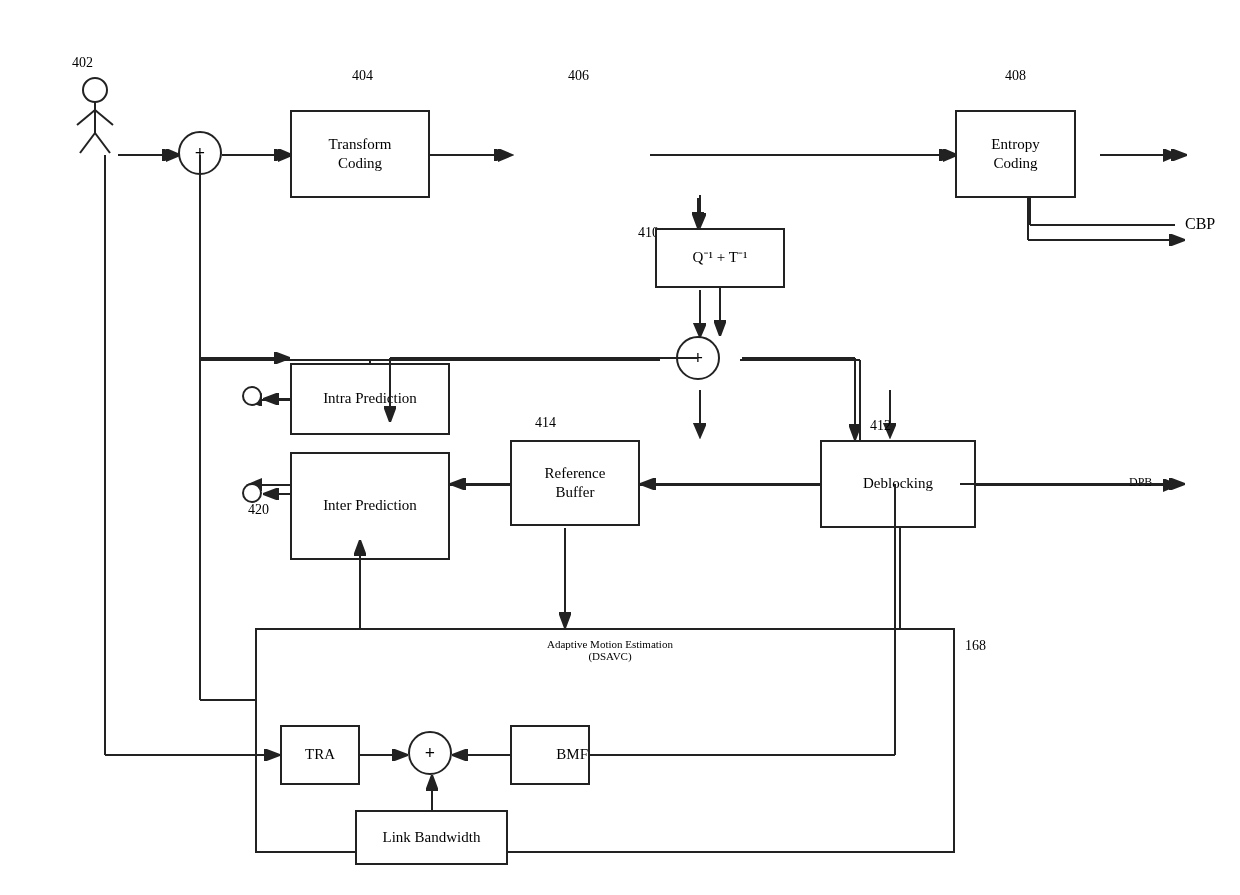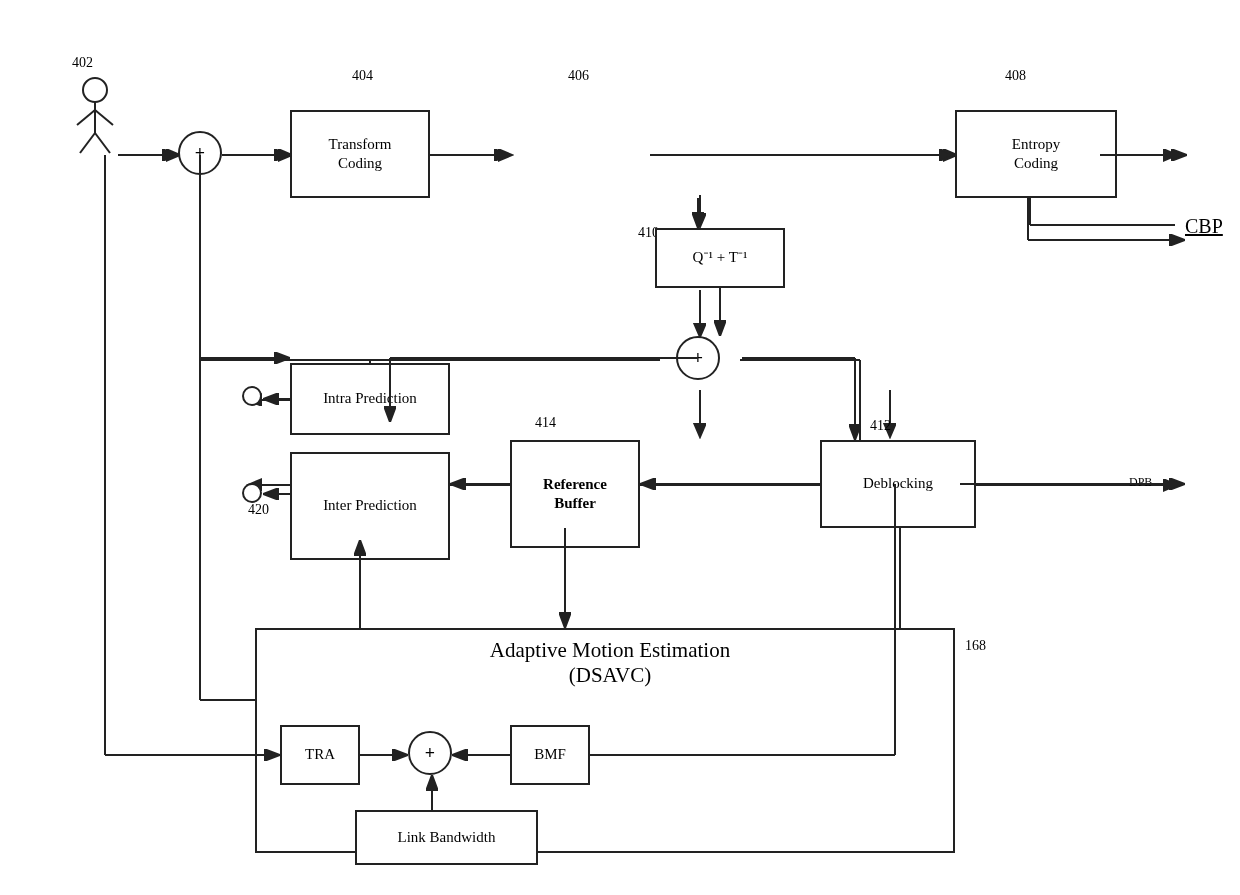--- a/index.html
+++ b/index.html
@@ -153,25 +153,25 @@
 
   <div class="box" style="left:290px; top:110px; width:140px; height:88px;">
     <span>Transform<br>Coding</span>
   </div>
 
   <div class="label" style="left:568px; top:68px;">406</div>
 
 
   <div class="label" style="left:1005px; top:68px;">408</div>
 
-  <div class="box" style="left:955px; top:110px; width:162px; height:88px;">
+  <div class="box" style="left:955px; top:110px; width:121px; height:88px;">
     <span>Entropy<br>Coding</span>
   </div>
 
-  <div class="label" style="left:1185px; top:215px; font-size:20px;text-decoration:underline;">CBP</div>
+  <div class="label" style="left:1185px; top:215px; font-size:16px;">CBP</div>
 
   <div class="label" style="left:638px; top:225px;">410</div>
 
   <div class="box" style="left:655px; top:228px; width:130px; height:60px;">
     <span>Q⁻¹ + T⁻¹</span>
   </div>
 
   <div class="circle" style="left:676px; top:336px; width:44px; height:44px;">
     <span>+</span>
   </div>
@@ -179,21 +179,21 @@
   <div class="label" style="left:870px; top:418px;">412</div>
 
   <div class="box" style="left:820px; top:440px; width:156px; height:88px;">
     <span>Deblocking</span>
   </div>
 
   <div class="label" style="left:1129px; top:475px; font-size:12px;">DPB</div>
 
   <div class="label" style="left:535px; top:415px;">414</div>
 
-  <div class="box" style="left:510px; top:440px; width:130px; height:108px;font-weight:bold;">
+  <div class="box" style="left:510px; top:440px; width:130px; height:86px;">
     <span>Reference<br>Buffer</span>
   </div>
 
   <div class="label" style="left:428px; top:362px;">418</div>
 
   <div class="box" style="left:290px; top:363px; width:160px; height:72px;">
     <span>Intra Prediction</span>
   </div>
 
   <div class="circle" style="left:242px; top:386px; width:20px; height:20px; font-size:10px;"></div>
@@ -202,39 +202,39 @@
 
   <div class="box" style="left:290px; top:452px; width:160px; height:108px;">
     <span>Inter Prediction</span>
   </div>
 
   <div class="circle" style="left:242px; top:483px; width:20px; height:20px; font-size:10px;"></div>
 
   <div class="box" style="left:255px; top:628px; width:700px; height:225px;">
   </div>
 
-  <div class="label" style="left:330px; top:638px; width:560px; font-size:21px; text-align:center;">
+  <div class="label" style="left:330px; top:638px; width:560px; font-size:11px; text-align:center;">
     <span>Adaptive Motion Estimation<br>(DSAVC)</span>
   </div>
 
   <div class="label" style="left:965px; top:638px;">168</div>
 
   <div class="box" style="left:280px; top:725px; width:80px; height:60px;">
     <span>TRA</span>
   </div>
 
-  <div class="box" style="left:510px; top:725px; width:80px; height:60px;">
+  <div class="box" style="left:510px; top:725px; width:80px; height:60px;justify-content:flex-end;">
     <span>BMF</span>
   </div>
 
   <div class="circle" style="left:408px; top:731px; width:44px; height:44px;">
     <span>+</span>
   </div>
 
-  <div class="box" style="left:355px; top:810px; width:183px; height:55px;">
+  <div class="box" style="left:355px; top:810px; width:153px; height:55px;">
     <span>Link Bandwidth</span>
   </div>
 
   <svg class="arrows" style="position:absolute;top:0;left:0;pointer-events:none;">
     <defs>
       <marker id="arrowhead" markerWidth="8" markerHeight="6" refX="7" refY="3" orient="auto">
         <polygon points="0 0, 8 3, 0 6" fill="#222"></polygon>
       </marker>
     </defs>
 

